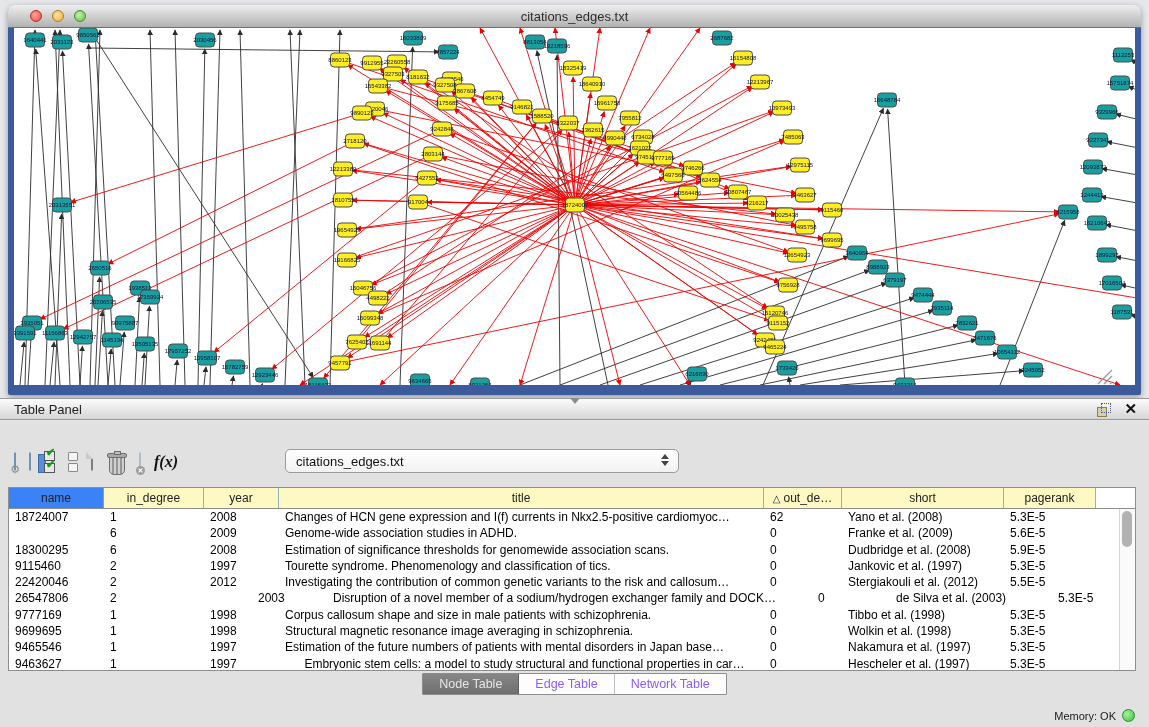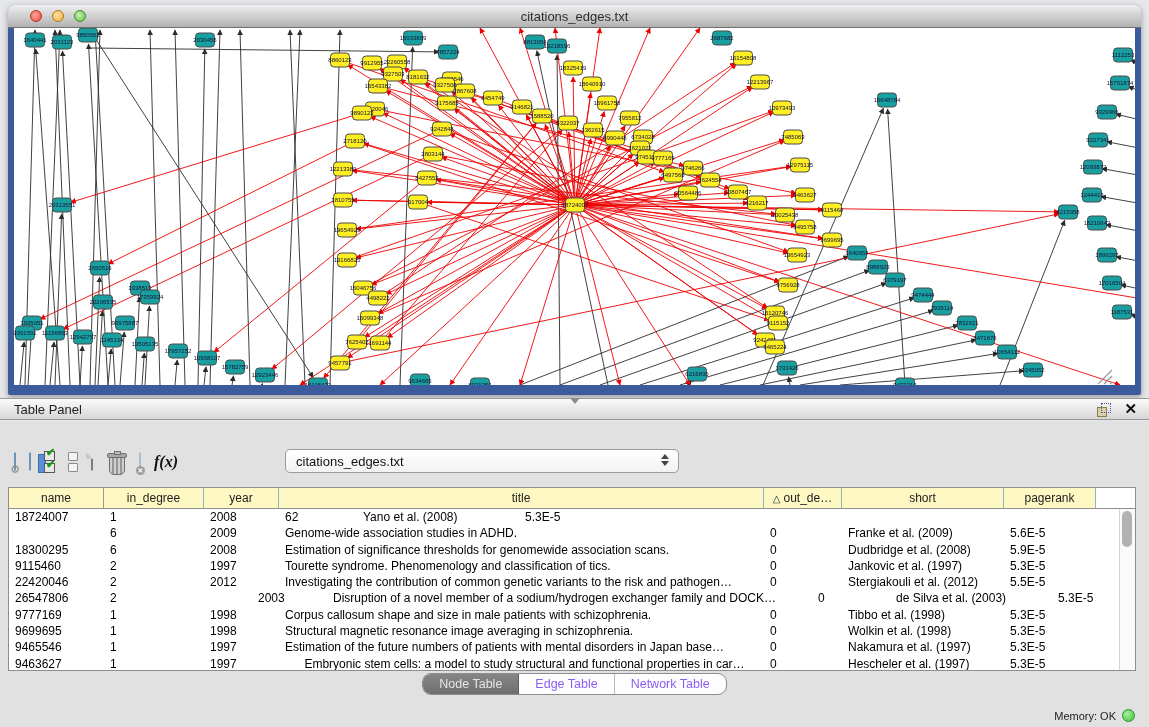--- a/index.html
+++ b/index.html
@@ -65,31 +65,31 @@
   .combo .arrows i{width:0;height:0;border-left:4px solid transparent;border-right:4px solid transparent}
   .combo .arrows i.up{border-bottom:5px solid #444}
   .combo .arrows i.dn{border-top:5px solid #444}
 
   
   .dtable{position:absolute;left:8px;top:66px;width:1128px;height:184px;box-sizing:border-box;
      background:#fff;border:1px solid #8e8e8e}
   .thead{display:flex;height:20px;border-bottom:1px solid #8e8e8e;cursor:pointer}
   .th{box-sizing:border-box;flex:none;height:20px;line-height:20px;text-align:center;font-size:12px;color:#222;
      background:#fef9c3;border-right:1px solid #8fb4c6;overflow:hidden;white-space:nowrap}
-  .th.gray{background:#fef9c3;border-right:1px solid #9a9a9a}
+  .th.gray{background:#3b82f6;border-right:1px solid #9a9a9a}
   .th .sortglyph{font-size:10px;margin-right:3px;color:#123}
   .tbody{position:absolute;left:0;top:21px;right:16px;bottom:0;overflow:hidden}
   .trow{display:flex;height:16.3px;line-height:16.3px;font-size:12px;color:#000;cursor:default}
   .td{box-sizing:border-box;flex:none;padding-left:6px;overflow:hidden;white-space:nowrap}
   .vscroll{position:absolute;right:0;top:21px;bottom:0;width:15px;background:#fafafa;border-left:1px solid #d4d4d4;cursor:pointer}
   .vthumb{position:absolute;left:2px;top:2px;width:10px;height:36px;border-radius:6px;background:#b2b2b2}
 
   
   .tabsrow{position:absolute;left:0;top:252px;width:100%;display:flex;justify-content:center}
-  .seg{display:flex;border:1px solid #8d8d8d;border-radius:9px;overflow:hidden;background:#fdfdfd;height:20px}
+  .seg{display:flex;border:1px solid #8d8d8d;border-radius:1px;overflow:hidden;background:#fdfdfd;height:20px}
   .seg .tab{padding:0 16px;line-height:20px;font-size:12.5px;color:#8b5cf6;cursor:pointer;border-right:1px solid #bcbcbc}
   .seg .tab:last-child{border-right:none}
   .seg .tab.sel{background:linear-gradient(#868686,#6f6f6f);color:#e6e6e6;border-right:1px solid #5f5f5f}
 
   
   .statusbar{position:absolute;right:14px;bottom:5px;display:flex;align-items:center;gap:6px}
   .memlabel{font-size:11px;color:#222}
   .memdot{width:13px;height:13px;border-radius:50%;box-sizing:border-box;border:1px solid #2f8c2f;
      background:radial-gradient(circle at 4px 4px,#a9f0a0,#35c435)}
 </style>
@@ -808,20 +808,21 @@
         <div class="th" style="width: 485px;">title</div>
         <div class="th" style="width: 78px;"><span class="sortglyph">△</span>out_de…</div>
         <div class="th" style="width: 162px;">short</div>
         <div class="th" style="width: 92px;">pagerank</div>
       </div>
     <div class="tbody" id="tbody">
         <div class="trow">
           <div class="td" style="width: 95px;">18724007</div>
           <div class="td" style="width: 100px;">1</div>
           <div class="td" style="width: 75px;">2008</div>
+          <div class="td" style="width: 485px;">Changes of HCN gene expression and I(f) currents in Nkx2.5-positive cardiomyoc…</div>
           <div class="td" style="width: 78px;">62</div>
           <div class="td" style="width: 162px;">Yano et al. (2008)</div>
           <div class="td" style="width: 92px;">5.3E-5</div>
         </div>
         <div class="trow">
           <div class="td" style="width: 95px; margin-top: 44px;">19384554</div>
           <div class="td" style="width: 100px;">6</div>
           <div class="td" style="width: 75px;">2009</div>
           <div class="td" style="width: 485px;">Genome-wide association studies in ADHD.</div>
           <div class="td" style="width: 78px;">0</div>
@@ -843,21 +844,21 @@
           <div class="td" style="width: 75px;">1997</div>
           <div class="td" style="width: 485px;">Tourette syndrome. Phenomenology and classification of tics.</div>
           <div class="td" style="width: 78px;">0</div>
           <div class="td" style="width: 162px;">Jankovic et al. (1997)</div>
           <div class="td" style="width: 92px;">5.3E-5</div>
         </div>
         <div class="trow">
           <div class="td" style="width: 95px;">22420046</div>
           <div class="td" style="width: 100px;">2</div>
           <div class="td" style="width: 75px;">2012</div>
-          <div class="td" style="width: 485px;">Investigating the contribution of common genetic variants to the risk and pathogen…</div>
+          <div class="td" style="width: 485px;">Investigating the contribution of common genetic variants to the risk and callosum…</div>
           <div class="td" style="width: 78px;">0</div>
           <div class="td" style="width: 162px;">Stergiakouli et al. (2012)</div>
           <div class="td" style="width: 92px;">5.5E-5</div>
         </div>
         <div class="trow">
           <div class="td" style="width: 95px;">26547806</div>
           <div class="td" style="width: 100px;">2</div>
           <div class="td" style="width: 75px; margin-left: 48px;">2003</div>
           <div class="td" style="width: 485px;">Disruption of a novel member of a sodium/hydrogen exchanger family and DOCK…</div>
           <div class="td" style="width: 78px;">0</div>

